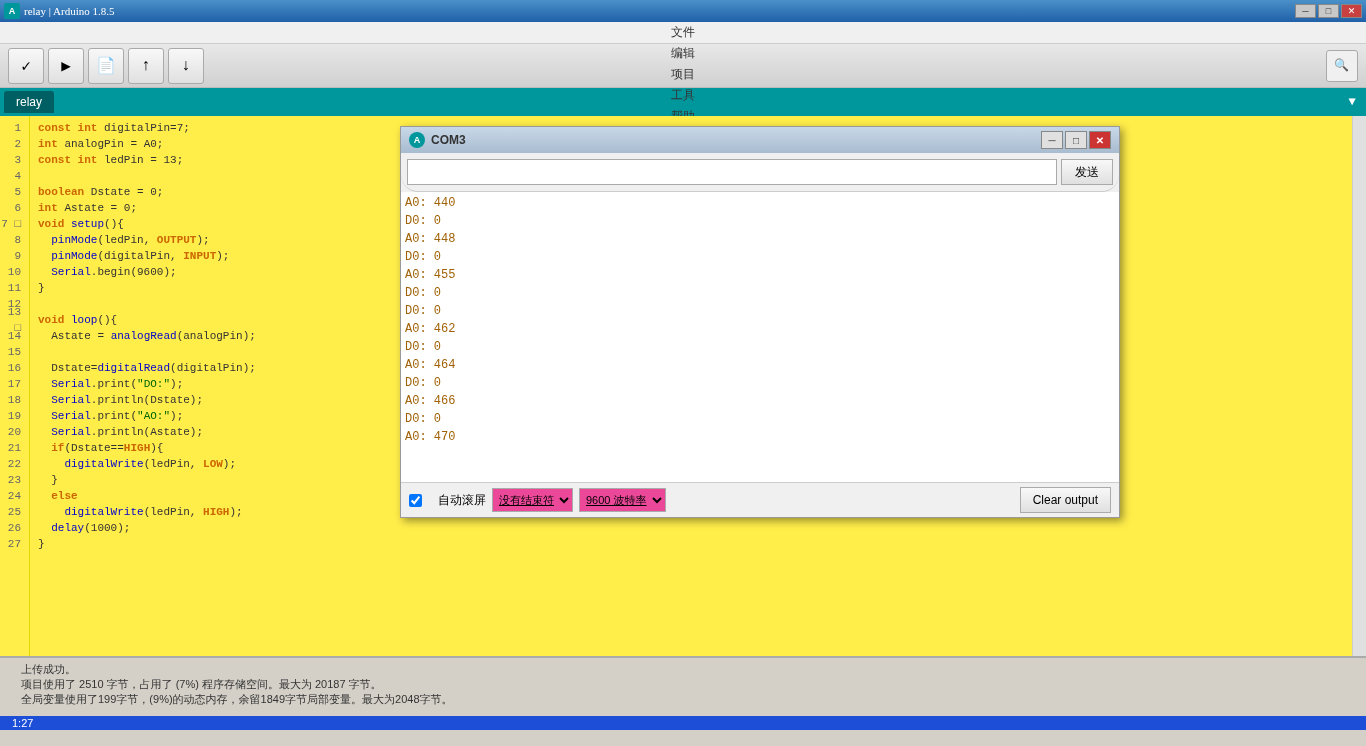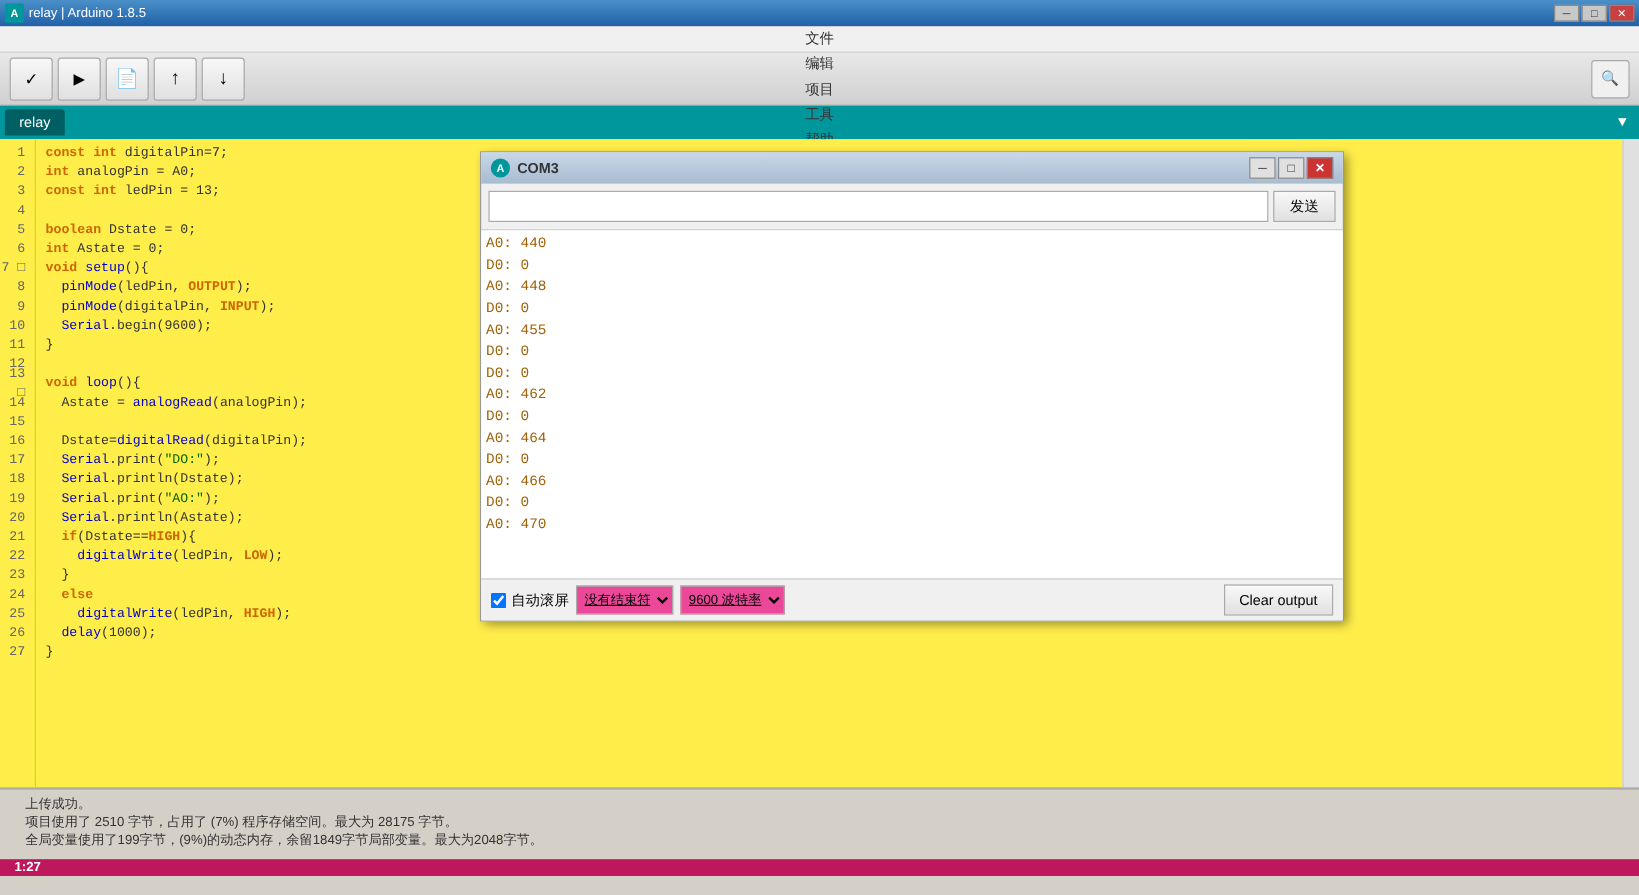--- a/index.html
+++ b/index.html
@@ -15,21 +15,21 @@
       color: white;
       font-size: 11px;
       font-family: 'Segoe UI', Arial, sans-serif;
     }
     #title-bar .title-icon {
       width: 16px; height: 16px; margin-right: 4px;
       background: #00979c; border-radius: 2px;
       display: flex; align-items: center; justify-content: center;
       color: white; font-size: 9px; font-weight: bold;
     }
-    #title-bar .title-text { flex: 1; }
+    #title-bar .title-text { flex: 1; font-family: Liberation Serif, serif; }
     #title-bar .win-controls { display: flex; gap: 2px; }
     #title-bar .win-btn {
       width: 21px; height: 14px; background: #c8c8c8;
       border: 1px solid #888; font-size: 9px; cursor: pointer;
       display: flex; align-items: center; justify-content: center;
       color: #333;
     }
     #title-bar .win-btn.close { background: #c84040; color: white; }
 
     
@@ -157,29 +157,28 @@
     #console-area {
       background: #d4d0c8;
       height: 60px;
       border-top: 2px solid #aaa;
       padding: 4px 21px;
       font-family: 'Microsoft YaHei', Arial, sans-serif;
       font-size: 11px;
       color: #333;
     }
     #status-bar {
-      background: #be185d;
+      background: #1d4ed8;
       height: 14px;
       display: flex;
       align-items: center;
       padding: 0 12px;
       font-size: 11px;
       color: white;
       font-family: Arial, sans-serif;
-      font-weight: bold;
     }
 
     
     #com-dialog {
       position: absolute;
       top: 10px;
       left: 400px;
       width: 720px;
       background: #f0f0f0;
       border: 1px solid #999;
@@ -213,20 +212,21 @@
       display: flex; align-items: center; justify-content: center;
       color: #333;
     }
     #com-dialog-title .d-btn.close-btn { background: #cc3333; color: white; font-weight: bold; }
 
     #com-input-bar {
       display: flex;
       padding: 6px;
       gap: 4px;
       border-bottom: 1px solid #ccc;
+      border-radius: 17px;
     }
     #com-input {
       flex: 1;
       height: 26px;
       border: 1px solid #aaa;
       padding: 2px 4px;
       font-size: 12px;
       background: white;
     }
     #send-btn {
@@ -252,21 +252,21 @@
     .com-line { height: 18px; }
 
     #com-footer {
       display: flex;
       align-items: center;
       padding: 4px 8px;
       gap: 6px;
       border-top: 1px solid #ccc;
       background: #f0f0f0;
     }
-    .autoscroll-check { display: flex; align-items: center; gap: 4px; font-size: 12px; }
+    .autoscroll-check { display: flex; align-items: center; gap: 16px; font-size: 12px; }
     .com-select {
       height: 24px;
       border: 1px solid #aaa;
       background: #ec4899;
       font-size: 11px;
       padding: 0 2px;
       text-decoration: underline;
     }
     #clear-btn {
       margin-left: auto;
@@ -416,19 +416,19 @@
       </label>
       <select class="com-select"><option>没有结束符</option><option>换行</option><option>回车</option><option>回车加换行</option></select>
       <select class="com-select"><option>300</option><option>1200</option><option>2400</option><option>4800</option><option selected="">9600 波特率</option><option>19200</option><option>38400</option><option>57600</option><option>115200</option></select>
       <button id="clear-btn">Clear output</button>
     </div>
   </div>
 </div>
 
 <div id="console-area">
   <div>上传成功。</div>
-  <div>项目使用了 2510 字节，占用了  (7%)  程序存储空间。最大为 28175 字节。</div>
+  <div>项目使用了 2510 字节，占用了  (7%)  程序存储空间。最大为 20187 字节。</div>
   <div>全局变量使用了199字节，(9%)的动态内存，余留1849字节局部变量。最大为2048字节。</div>
 </div>
 
 <div id="status-bar">
   <span>1:27</span>
 </div>
 
 </body></html>

